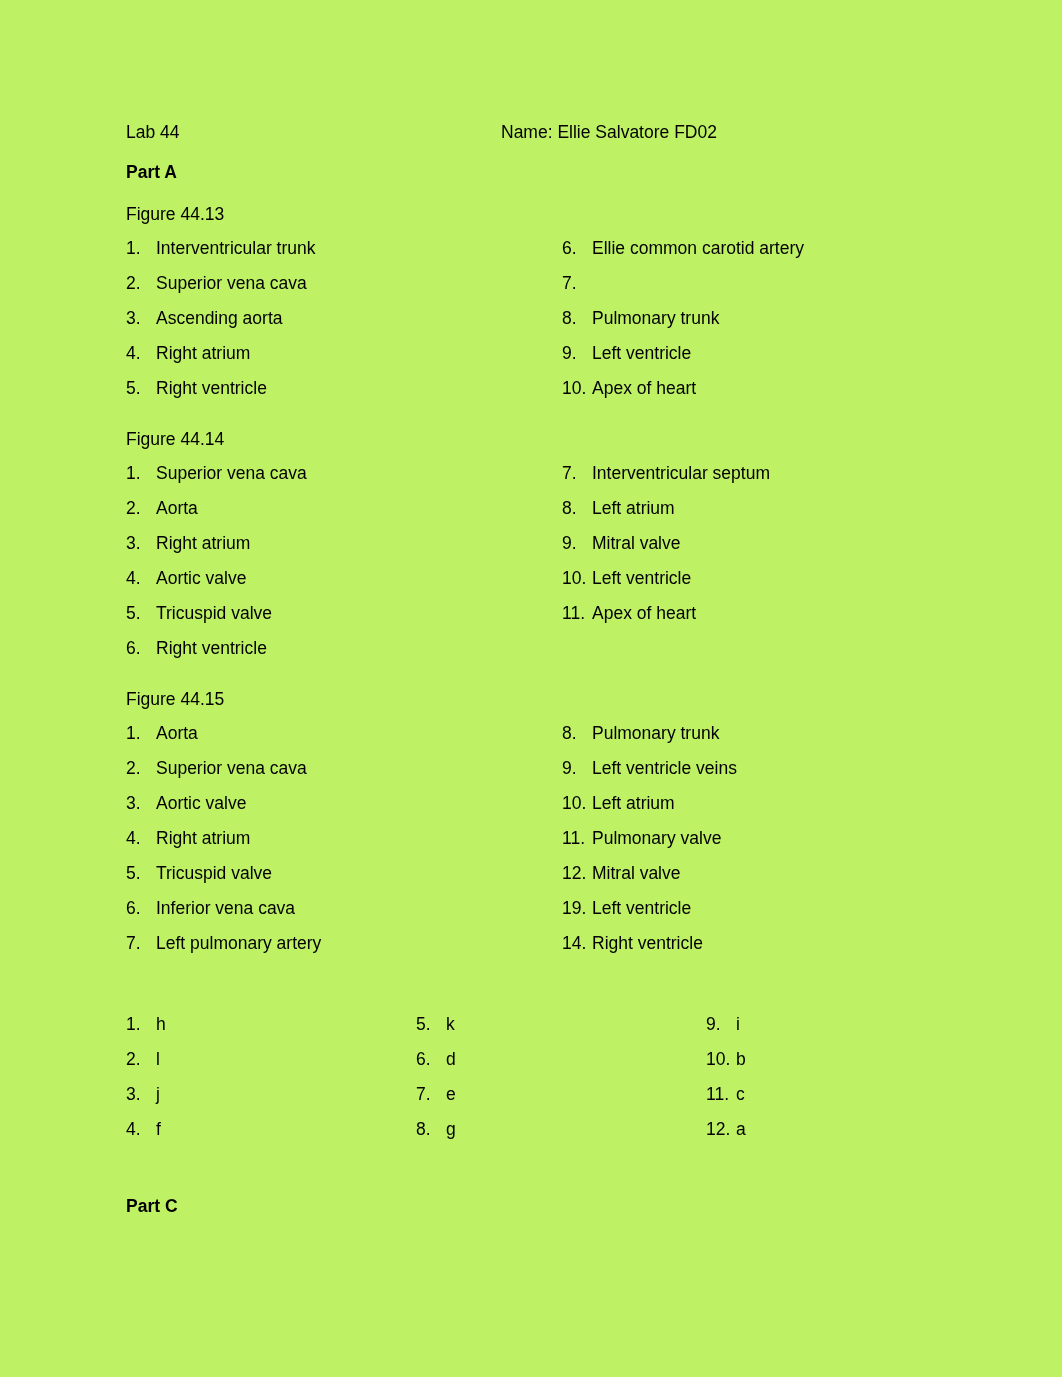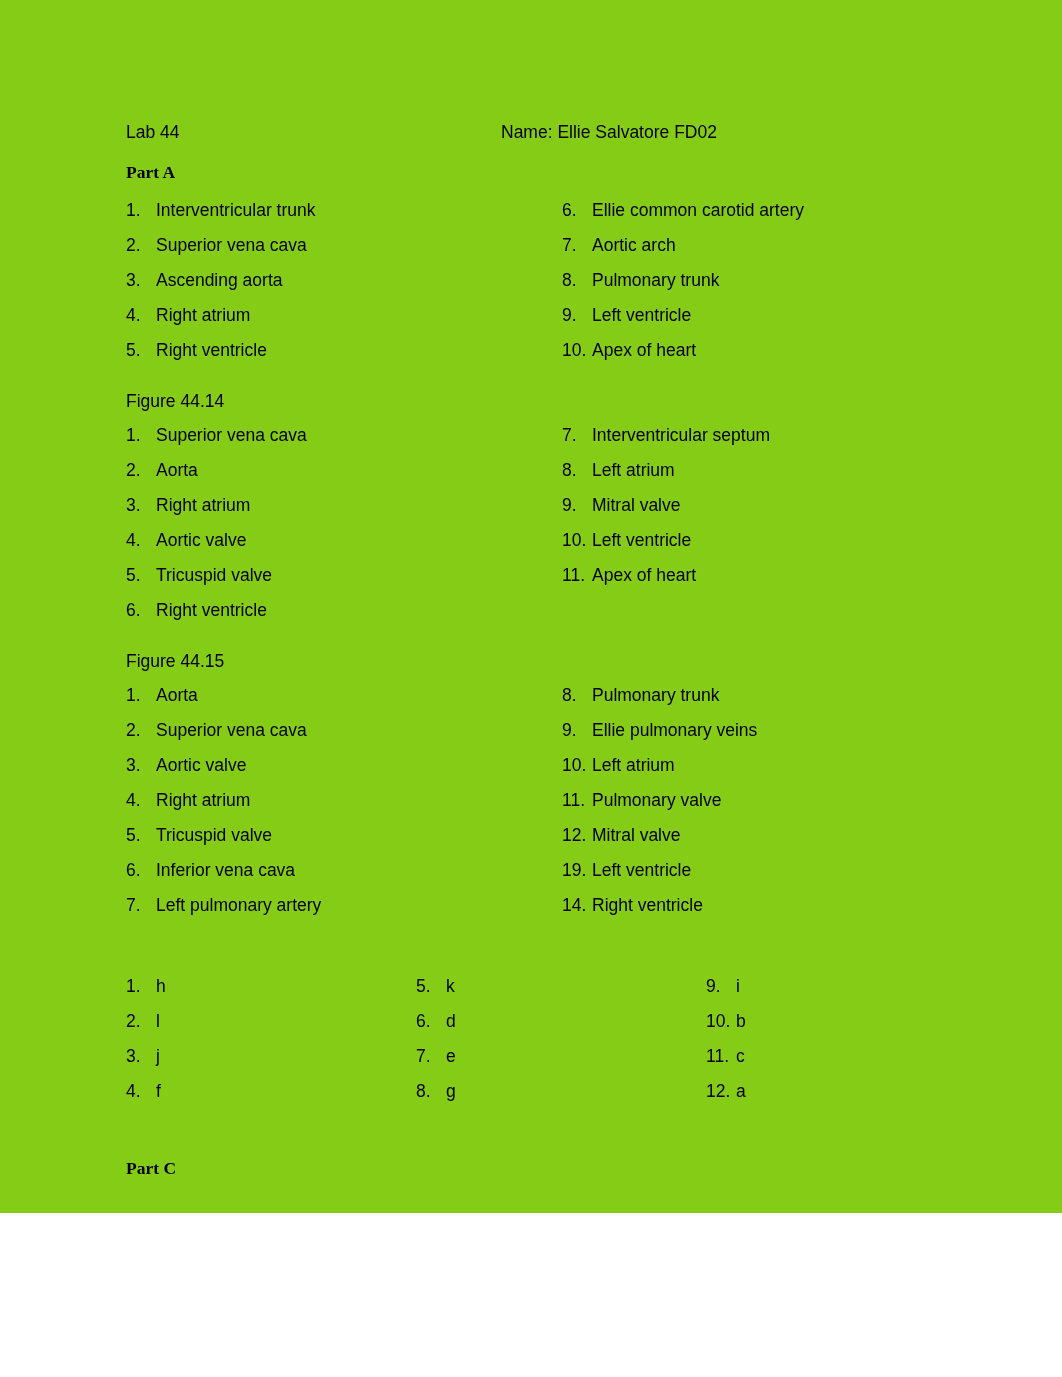--- a/index.html
+++ b/index.html
@@ -11,22 +11,22 @@
   body {
     width: 1062px;
     height: 1377px;
     font-family: "Liberation Sans", sans-serif;
     color: #000000;
     -webkit-font-smoothing: antialiased;
   }
   .page {
     position: relative;
     width: 1062px;
-    height: 1213px;
-    background: #84cc16;
+    height: 1377px;
+    background: #bef264;
     box-sizing: border-box;
     padding: 118px 0 14px 0;
   }
   .content {
     margin-left: 126px;
     width: 810px;
   }
 
   
   .header-row {
@@ -43,21 +43,20 @@
   .header-name {
     flex: 1 1 auto;
   }
 
   
   .section-heading {
     font-size: 17.5px;
     line-height: 28px;
     font-weight: bold;
     margin: 0 0 14px 0;
-    font-family: Liberation Serif, serif;
   }
   .figure-heading {
     font-size: 17.5px;
     line-height: 28px;
     font-weight: normal;
     margin: 0 0 10px 0;
   }
 
   
   .two-col {
@@ -124,20 +123,21 @@
 <div class="page">
   <div class="content">
 
     <div class="header-row">
       <span class="header-lab">Lab 44</span>
       <span class="header-name">Name: Ellie Salvatore FD02</span>
     </div>
 
     <div class="section-heading">Part A</div>
 
+    <div class="figure-heading">Figure 44.13</div>
     <div class="two-col">
       <div class="col-left">
         <div class="num-item">
           <span class="num">1.</span>
           <span class="txt">Interventricular trunk</span>
         </div>
         <div class="num-item">
           <span class="num">2.</span>
           <span class="txt">Superior vena cava</span>
         </div>
@@ -154,21 +154,20 @@
           <span class="txt">Right ventricle</span>
         </div>
       </div>
       <div class="col-right">
         <div class="num-item">
           <span class="num">6.</span>
           <span class="txt">Ellie common carotid artery</span>
         </div>
         <div class="num-item">
           <span class="num">7.</span>
-          <span class="txt">Aortic arch</span>
         </div>
         <div class="num-item">
           <span class="num">8.</span>
           <span class="txt">Pulmonary trunk</span>
         </div>
         <div class="num-item">
           <span class="num">9.</span>
           <span class="txt">Left ventricle</span>
         </div>
         <div class="num-item">
@@ -262,21 +261,21 @@
           <span class="txt">Left pulmonary artery</span>
         </div>
       </div>
       <div class="col-right">
         <div class="num-item">
           <span class="num">8.</span>
           <span class="txt">Pulmonary trunk</span>
         </div>
         <div class="num-item">
           <span class="num">9.</span>
-          <span class="txt">Ellie pulmonary veins</span>
+          <span class="txt">Left ventricle veins</span>
         </div>
         <div class="num-item">
           <span class="num">10.</span>
           <span class="txt">Left atrium</span>
         </div>
         <div class="num-item">
           <span class="num">11.</span>
           <span class="txt">Pulmonary valve</span>
         </div>
         <div class="num-item">

